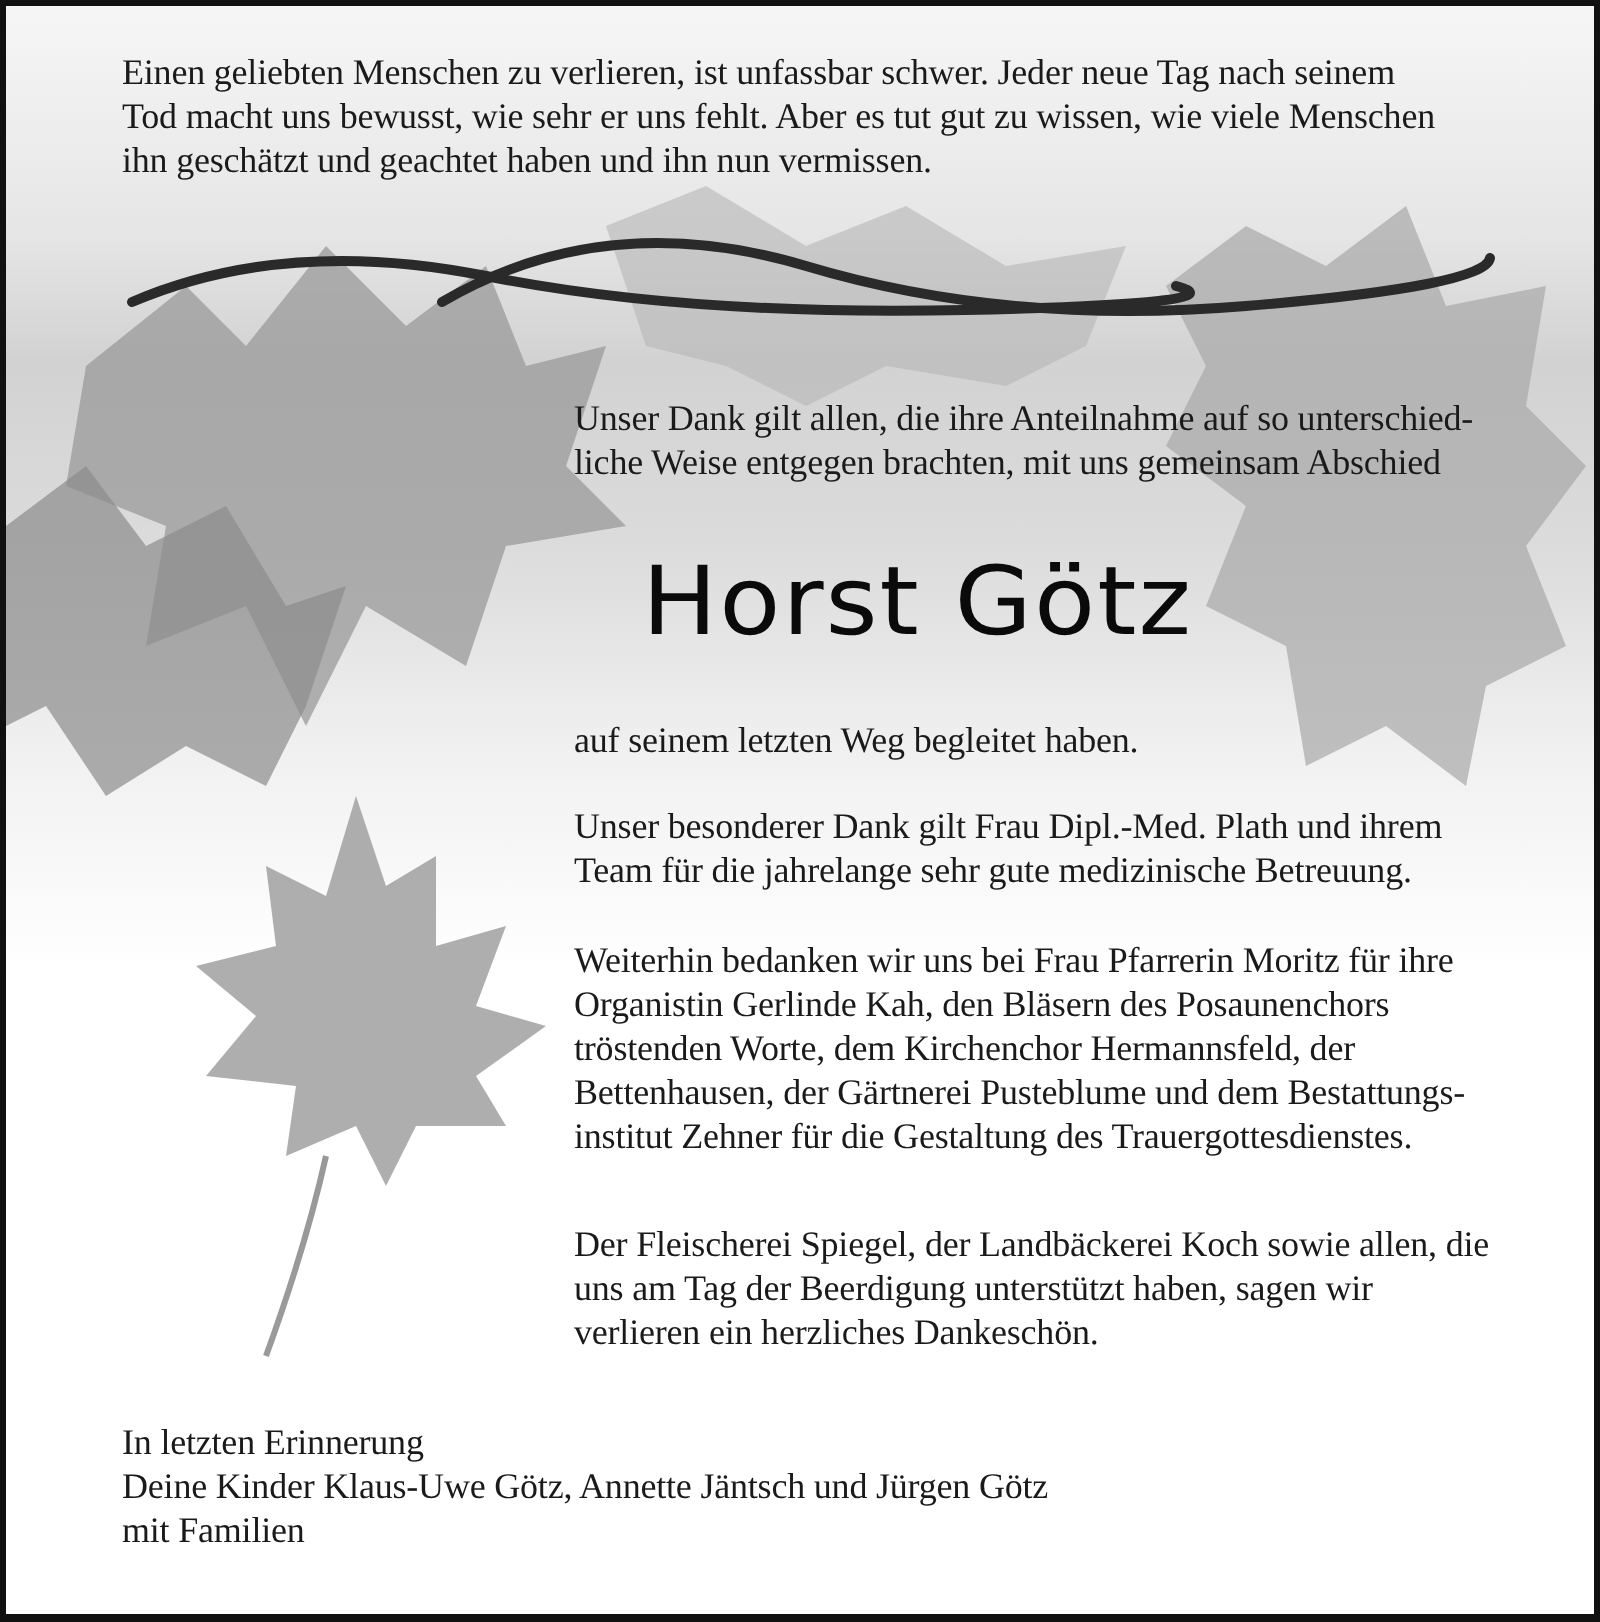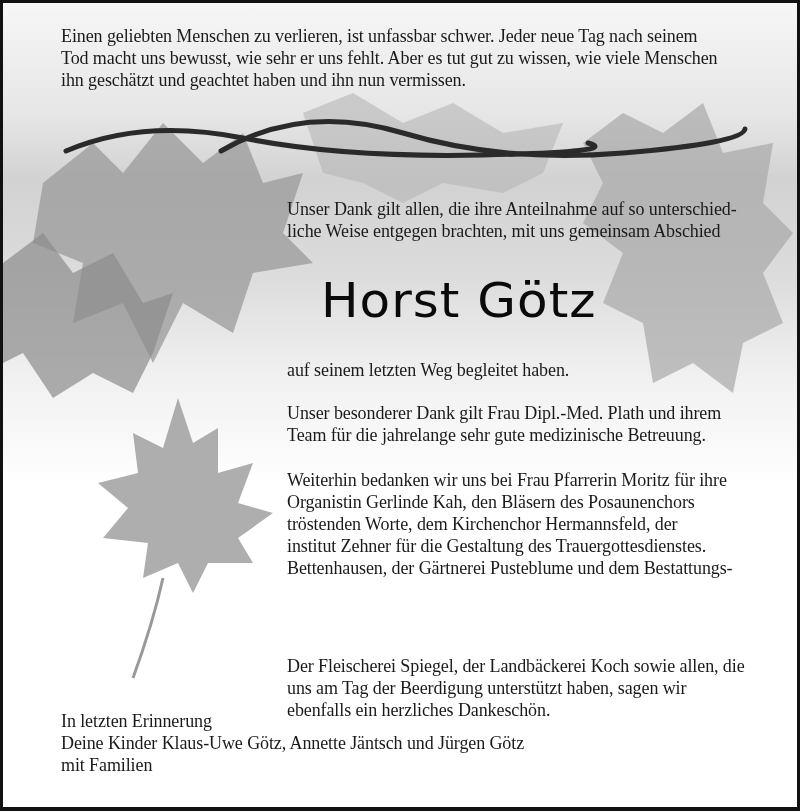--- a/index.html
+++ b/index.html
@@ -15,21 +15,21 @@
       color: #1a1a1a;
     }
     .bg { position: absolute; left: 0; top: 0; width: 800px; height: 811px; pointer-events: none; }
     .txt { position: absolute; font-size: 18px; line-height: 22px; letter-spacing: -0.1px; }
     .intro { left: 58px; top: 22px; width: 720px; }
     .right { left: 284px; width: 500px; }
     .p1 { top: 195px; }
     .p2 { top: 356px; }
     .p3 { top: 399px; }
     .p4 { top: 466px; }
-    .p5 { top: 608px; margin-top: 44px; }
+    .p5 { top: 608px; }
     .sig { left: 58px; top: 707px; }
     .place { right: 38px; top: 776px; text-align: right; }
     .name {
       position: absolute; left: 318px; top: 268px;
       font-family: "DejaVu Sans", sans-serif;
       font-size: 50px; line-height: 60px; color: #0a0a0a;
       letter-spacing: 1px; font-weight: normal;
       transform: scaleY(0.95);
     }
     .line { display: block; white-space: nowrap; }
@@ -81,28 +81,28 @@
   </div>
 
   <div class="txt right p2">
     <span class="line">auf seinem letzten Weg begleitet haben.</span>
   </div>
 
   <div class="txt right p4">
     <span class="line">Weiterhin bedanken wir uns bei Frau Pfarrerin Moritz für ihre</span>
     <span class="line">Organistin Gerlinde Kah, den Bläsern des Posaunenchors</span>
     <span class="line">tröstenden Worte, dem Kirchenchor Hermannsfeld, der</span>
+    <span class="line">Bettenhausen, der Gärtnerei Pusteblume und dem Bestattungs-</span>
     <span class="line">institut Zehner für die Gestaltung des Trauergottesdienstes.</span>
-    <span class="line">Bettenhausen, der Gärtnerei Pusteblume und dem Bestattungs-</span>
   </div>
 
   <div class="txt right p5">
     <span class="line">Der Fleischerei Spiegel, der Landbäckerei Koch sowie allen, die</span>
     <span class="line">uns am Tag der Beerdigung unterstützt haben, sagen wir</span>
-    <span class="line">ebenfalls ein herzliches Dankeschön.</span>
+    <span class="line">verlieren ein herzliches Dankeschön.</span>
   </div>
 
   <div class="txt sig">
     <span class="line">In letzten Erinnerung</span>
     <span class="line">Deine Kinder Klaus-Uwe Götz, Annette Jäntsch und Jürgen Götz</span>
     <span class="line">mit Familien</span>
   </div>
 
 </div>
 

